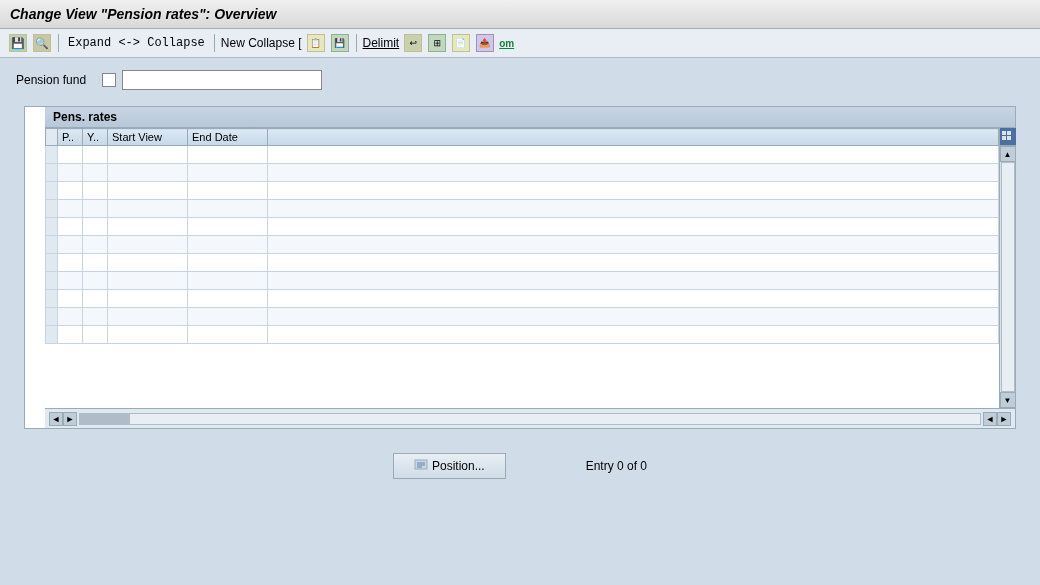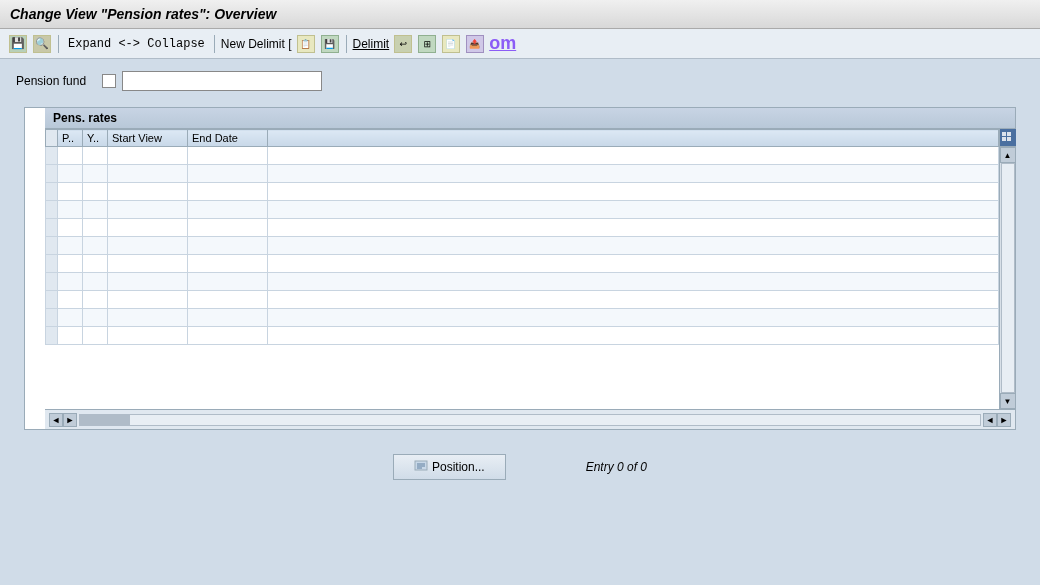--- a/index.html
+++ b/index.html
@@ -200,21 +200,20 @@
       font-size: 12px;
       cursor: pointer;
       display: flex;
       align-items: center;
       gap: 4px;
       color: #000;
     }
     .entry-info {
       font-size: 12px;
       color: #000;
-      font-style: italic;
     }
     
     .sap-icon {
       display: inline-flex;
       align-items: center;
       justify-content: center;
       width: 20px;
       height: 20px;
       cursor: pointer;
     }
@@ -245,23 +244,23 @@
       border: 1px solid #a090c0;
       width: 18px;
       height: 18px;
       display: flex;
       align-items: center;
       justify-content: center;
       font-size: 9px;
       cursor: pointer;
     }
     .orange-text {
-      color: #8b5cf6;
+      color: #15803d;
       font-weight: bold;
-      font-size: 18px;
+      font-size: 10px;
       text-decoration: underline;
     }
     .delimit-label {
       font-size: 12px;
       color: #000;
       cursor: pointer;
       text-decoration: underline;
     }
   </style>
 </head>
@@ -280,21 +279,21 @@
   <div class="sap-icon" title="Find">
     <div class="icon-box" style="background:#c8c8a8; font-size:11px;">🔍</div>
   </div>
 
   <div class="toolbar-separator"></div>
 
   <span class="toolbar-label">Expand &lt;-&gt; Collapse</span>
 
   <div class="toolbar-separator"></div>
 
-  <span class="new-entries-label">New Delimit [</span>
+  <span class="new-entries-label">New Collapse [</span>
 
   <div class="sap-icon" title="Copy">
     <div class="icon-box" style="font-size:9px;">📋</div>
   </div>
 
   <div class="sap-icon" title="Save">
     <div class="icon-box2" style="font-size:9px;">💾</div>
   </div>
 
   <div class="toolbar-separator"></div>

